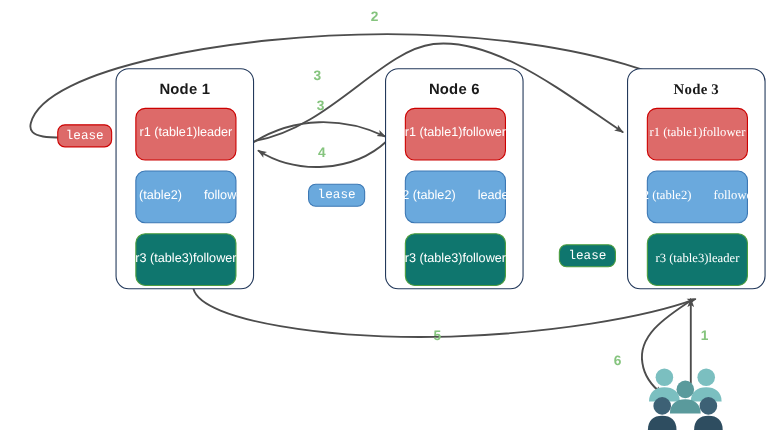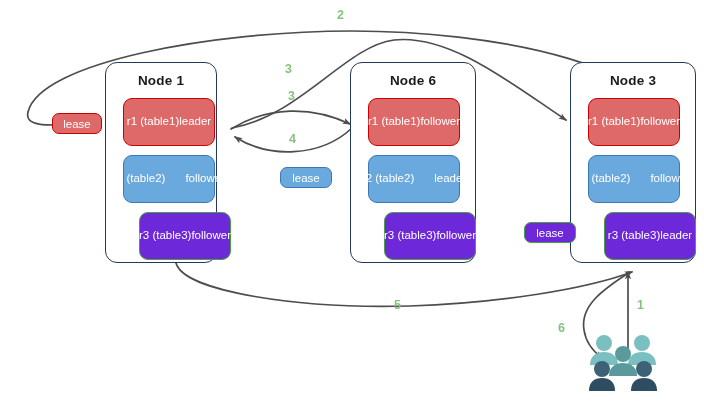--- a/index.html
+++ b/index.html
@@ -39,32 +39,33 @@
     line-height:13.5px;
     text-align:center;
     display:flex;
     flex-direction:row;
     align-items:center;
     justify-content:center;
   }
   .replica span{display:block;white-space:nowrap;}
   .r-red{background:#dd6a69;border-color:#cc0000;}
   .r-blue{background:#6aa9dd;border-color:#3c78b4;gap:20px;}
-  .r-green{background:#6d28d9;border-color:#4d9e3f;margin-left:16px;}
+  .r-green{background:#0f766e;border-color:#4d9e3f;}
   .lease{
     position:absolute;
     box-sizing:border-box;
     border-radius:7px;
     border-width:1.6px;
     border-style:solid;
     color:#ffffff;
     font-size:11.5px;
     display:flex;
     align-items:center;
     justify-content:center;
+    font-family:Liberation Mono, monospace;
   }
   .step-label{
     position:absolute;
     color:#85c47e;
     font-size:12.5px;
     font-weight:bold;
     white-space:nowrap;
   }
   #users-icon{position:absolute;left:586px;top:333px;width:84px;height:62px;}
 </style>
@@ -90,21 +91,21 @@
       <path d="M 352,128 C 320,158 268,158 235,137" marker-end="url(#ah)"></path>
 
       <path d="M 176,263 C 184,292 300,309 410,306 C 500,303 586,289 632,272" marker-end="url(#ah)"></path>
 
       <path d="M 628,348 L 628,272" marker-end="url(#ah)"></path>
 
       <path d="M 630,272 C 602,290 580,306 584,330 C 586,344 594,352 602,358" marker-end="url(#ah)"></path>
     </g>
   </svg>
 
-  <div class="node-box" style="left:105px;top:62px;width:112px;height:201px;">
+  <div class="node-box" style="left:105px;top:62px;width:126px;height:201px;">
     <div class="node-title">Node 1</div>
 
     <div class="replica r-red" style="left:17px;top:35px;width:92px;height:48px;">
       <span>r1 (table1)</span>
       <span>leader</span>
     </div>
     <div class="replica r-blue" style="left:17px;top:92px;width:92px;height:48px;">
       <span>r2 (table2)</span>
       <span>follower</span>
     </div>
@@ -124,21 +125,21 @@
     <div class="replica r-blue" style="left:17px;top:92px;width:92px;height:48px;">
       <span>r2 (table2)</span>
       <span>leader</span>
     </div>
     <div class="replica r-green" style="left:17px;top:149px;width:92px;height:48px;">
       <span>r3 (table3)</span>
       <span>follower</span>
     </div>
   </div>
 
-  <div class="node-box" style="left:570px;top:62px;width:126px;height:201px;">
+  <div class="node-box" style="left:570px;top:62px;width:126px;height:201px;font-family:Liberation Serif, serif;">
     <div class="node-title">Node 3</div>
 
     <div class="replica r-red" style="left:17px;top:35px;width:92px;height:48px;">
       <span>r1 (table1)</span>
       <span>follower</span>
     </div>
     <div class="replica r-blue" style="left:17px;top:92px;width:92px;height:48px;">
       <span>r2 (table2)</span>
       <span>follower</span>
     </div>

